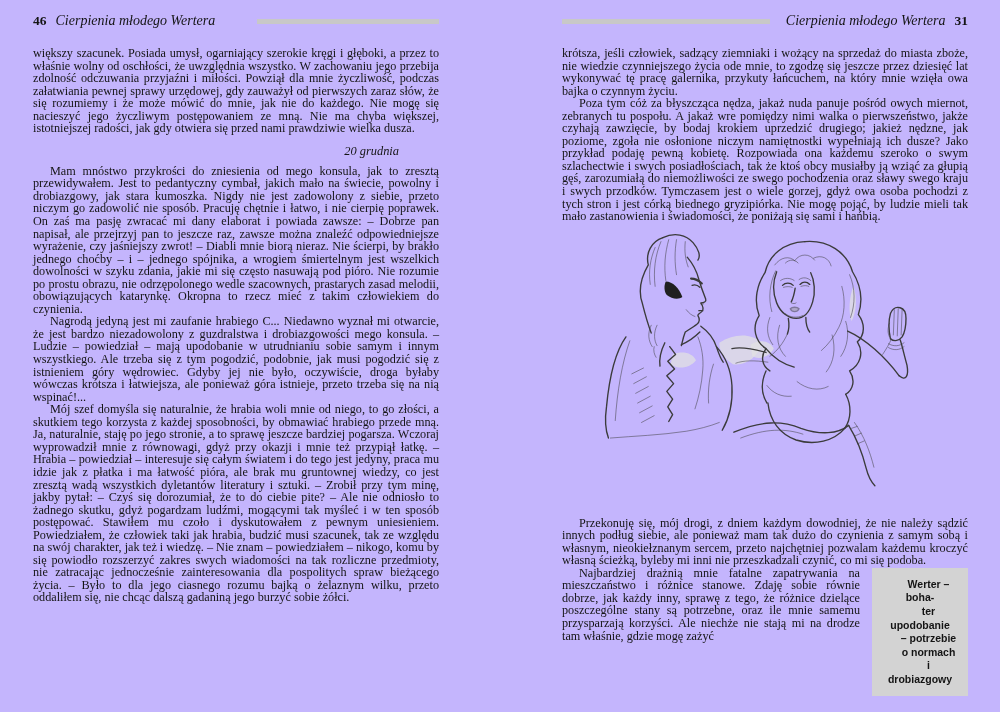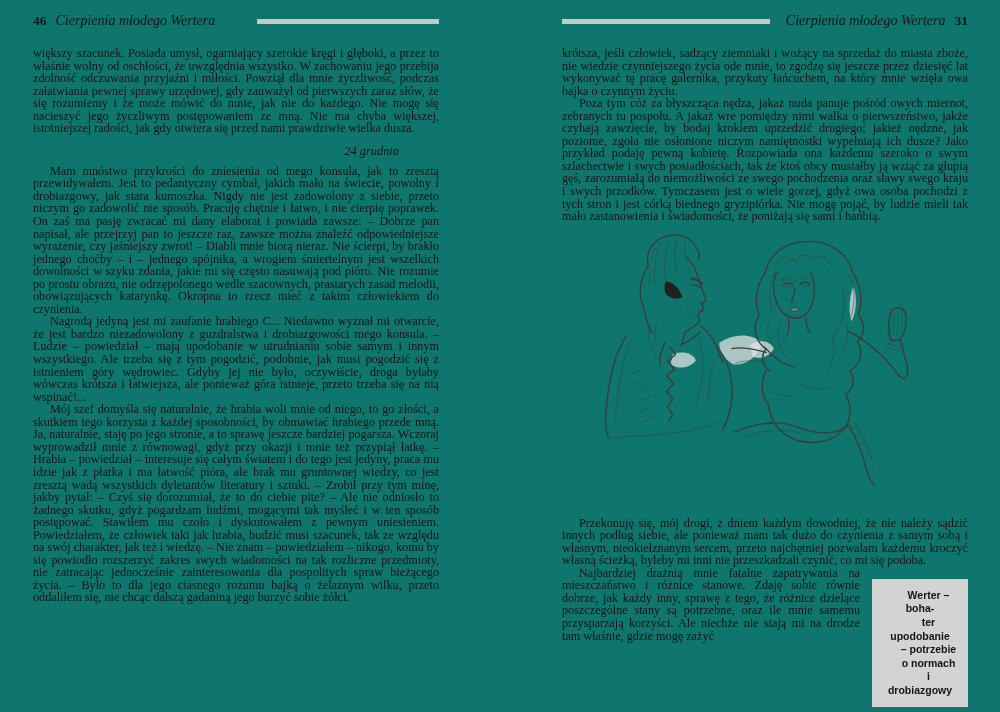--- a/index.html
+++ b/index.html
@@ -1,33 +1,33 @@
 <!DOCTYPE html>
 <html lang="pl"><head>
 <meta charset="utf-8">
 <style>
   html,body{margin:0;padding:0;background:#ffffff;}
   body{width:1000px;height:712px;overflow:hidden;font-family:"Liberation Serif",serif;color:#141414;}
-  .spread{position:relative;width:1000px;height:712px;background:#0f766e;}
+  .spread{position:relative;width:1000px;height:712px;background:#c4b5fd;}
   .page{position:absolute;top:14px;width:406px;}
   .page-left{left:33px;}
   .page-right{left:562px;}
   .running-head{display:flex;align-items:center;height:14px;margin-bottom:19px;}
   .page-num{font-weight:bold;font-size:13.5px;line-height:14px;}
   .run-title{font-style:italic;font-size:14px;white-space:nowrap;}
   .page-left .page-num{margin-right:9px;}
   .page-right .page-num{margin-left:9px;}
   .head-rule{flex:1;height:5px;background:#c8c8c8;}
   .page-left .head-rule{margin-left:42px;}
   .page-right .head-rule{margin-right:16px;}
   .body-text p{margin:0;text-align:justify;font-size:12.2px;line-height:12.55px;}
   .body-text p.indent{text-indent:17px;}
   .date-head{text-align:right;font-style:italic;font-size:12.4px;margin:9px 40px 7px 0;line-height:14px;}
   .illus-wrap{width:332px;height:282px;margin:5px auto 7px;}
-  .note-box{float:right;width:86px;background:#d3d3d3;margin:12px 0 4px 12px;padding:10px 5px 9px;
+  .note-box{float:right;width:86px;background:#d3d3d3;margin:1px 0 4px 12px;padding:10px 5px 9px;
     font-family:"Liberation Sans",sans-serif;font-weight:bold;font-size:10.5px;line-height:13.6px;text-align:center;}
   svg path{fill:none;stroke:#3b3b3b;stroke-width:1.4;stroke-linecap:round;stroke-linejoin:round;}
   svg path.thick{stroke-width:2.3;}
   svg path.thin{stroke-width:0.8;opacity:.65;}
   svg path.fill-dark{fill:#202020;stroke:none;}
   svg path.shade{fill:#e2e2e2;stroke:none;opacity:.75;}
   svg path.lip{fill:#9a9a9a;opacity:.5;}
 </style>
 </head>
 <body>
@@ -35,21 +35,21 @@
 <div class="spread">
 
   <div class="page page-left">
     <div class="running-head">
       <span class="page-num">46</span>
       <span class="run-title">Cierpienia młodego Wertera</span>
       <span class="head-rule"></span>
     </div>
     <div class="body-text">
       <p>większy szacunek. Posiada umysł, ogarniający szerokie kręgi i głęboki, a przez to właśnie wolny od oschłości, że uwzględnia wszystko. W zachowaniu jego przebija zdolność odczuwania przyjaźni i miłości. Powziął dla mnie życzliwość, podczas załatwiania pewnej sprawy urzędowej, gdy zauważył od pierwszych zaraz słów, że się rozumiemy i że może mówić do mnie, jak nie do każdego. Nie mogę się nacieszyć jego życzliwym postępowaniem ze mną. Nie ma chyba większej, istotniejszej radości, jak gdy otwiera się przed nami prawdziwie wielka dusza.</p>
-      <div class="date-head">24 grudnia</div>
+      <div class="date-head">20 grudnia</div>
       <p class="indent">Mam mnóstwo przykrości do zniesienia od mego konsula, jak to zresztą przewidywałem. Jest to pedantyczny cymbał, jakich mało na świecie, powolny i drobiazgowy, jak stara kumoszka. Nigdy nie jest zadowolony z siebie, przeto niczym go zadowolić nie sposób. Pracuję chętnie i łatwo, i nie cierpię poprawek. On zaś ma pasję zwracać mi dany elaborat i powiada zawsze: – Dobrze pan napisał, ale przejrzyj pan to jeszcze raz, zawsze można znaleźć odpowiedniejsze wyrażenie, czy jaśniejszy zwrot! – Diabli mnie biorą nieraz. Nie ścierpi, by brakło jednego choćby – i – jednego spójnika, a wrogiem śmiertelnym jest wszelkich dowolności w szyku zdania, jakie mi się często nasuwają pod pióro. Nie rozumie po prostu obrazu, nie odrzępolonego wedle szacownych, prastarych zasad melodii, obowiązujących katarynkę. Okropna to rzecz mieć z takim człowiekiem do czynienia.</p>
       <p class="indent">Nagrodą jedyną jest mi zaufanie hrabiego C... Niedawno wyznał mi otwarcie, że jest bardzo niezadowolony z guzdralstwa i drobiazgowości mego konsula. – Ludzie – powiedział – mają upodobanie w utrudnianiu sobie samym i innym wszystkiego. Ale trzeba się z tym pogodzić, podobnie, jak musi pogodzić się z istnieniem góry wędrowiec. Gdyby jej nie było, oczywiście, droga byłaby wówczas krótsza i łatwiejsza, ale ponieważ góra istnieje, przeto trzeba się na nią wspinać!...</p>
       <p class="indent">Mój szef domyśla się naturalnie, że hrabia woli mnie od niego, to go złości, a skutkiem tego korzysta z każdej sposobności, by obmawiać hrabiego przede mną. Ja, naturalnie, staję po jego stronie, a to sprawę jeszcze bardziej pogarsza. Wczoraj wyprowadził mnie z równowagi, gdyż przy okazji i mnie też przypiął łatkę. – Hrabia – powiedział – interesuje się całym światem i do tego jest jedyny, praca mu idzie jak z płatka i ma łatwość pióra, ale brak mu gruntownej wiedzy, co jest zresztą wadą wszystkich dyletantów literatury i sztuki. – Zrobił przy tym minę, jakby pytał: – Czyś się dorozumiał, że to do ciebie pite? – Ale nie odniosło to żadnego skutku, gdyż pogardzam ludźmi, mogącymi tak myśleć i w ten sposób postępować. Stawiłem mu czoło i dyskutowałem z pewnym uniesieniem. Powiedziałem, że człowiek taki jak hrabia, budzić musi szacunek, tak ze względu na swój charakter, jak też i wiedzę. – Nie znam – powiedziałem – nikogo, komu by się powiodło rozszerzyć zakres swych wiadomości na tak rozliczne przedmioty, nie zatracając jednocześnie zainteresowania dla pospolitych spraw bieżącego życia. – Było to dla jego ciasnego rozumu bajką o żelaznym wilku, przeto oddaliłem się, nie chcąc dalszą gadaniną jego burzyć sobie żółci.</p>
     </div>
   </div>
 
   <div class="page page-right">
     <div class="running-head">
       <span class="head-rule"></span>
       <span class="run-title">Cierpienia młodego Wertera</span>

